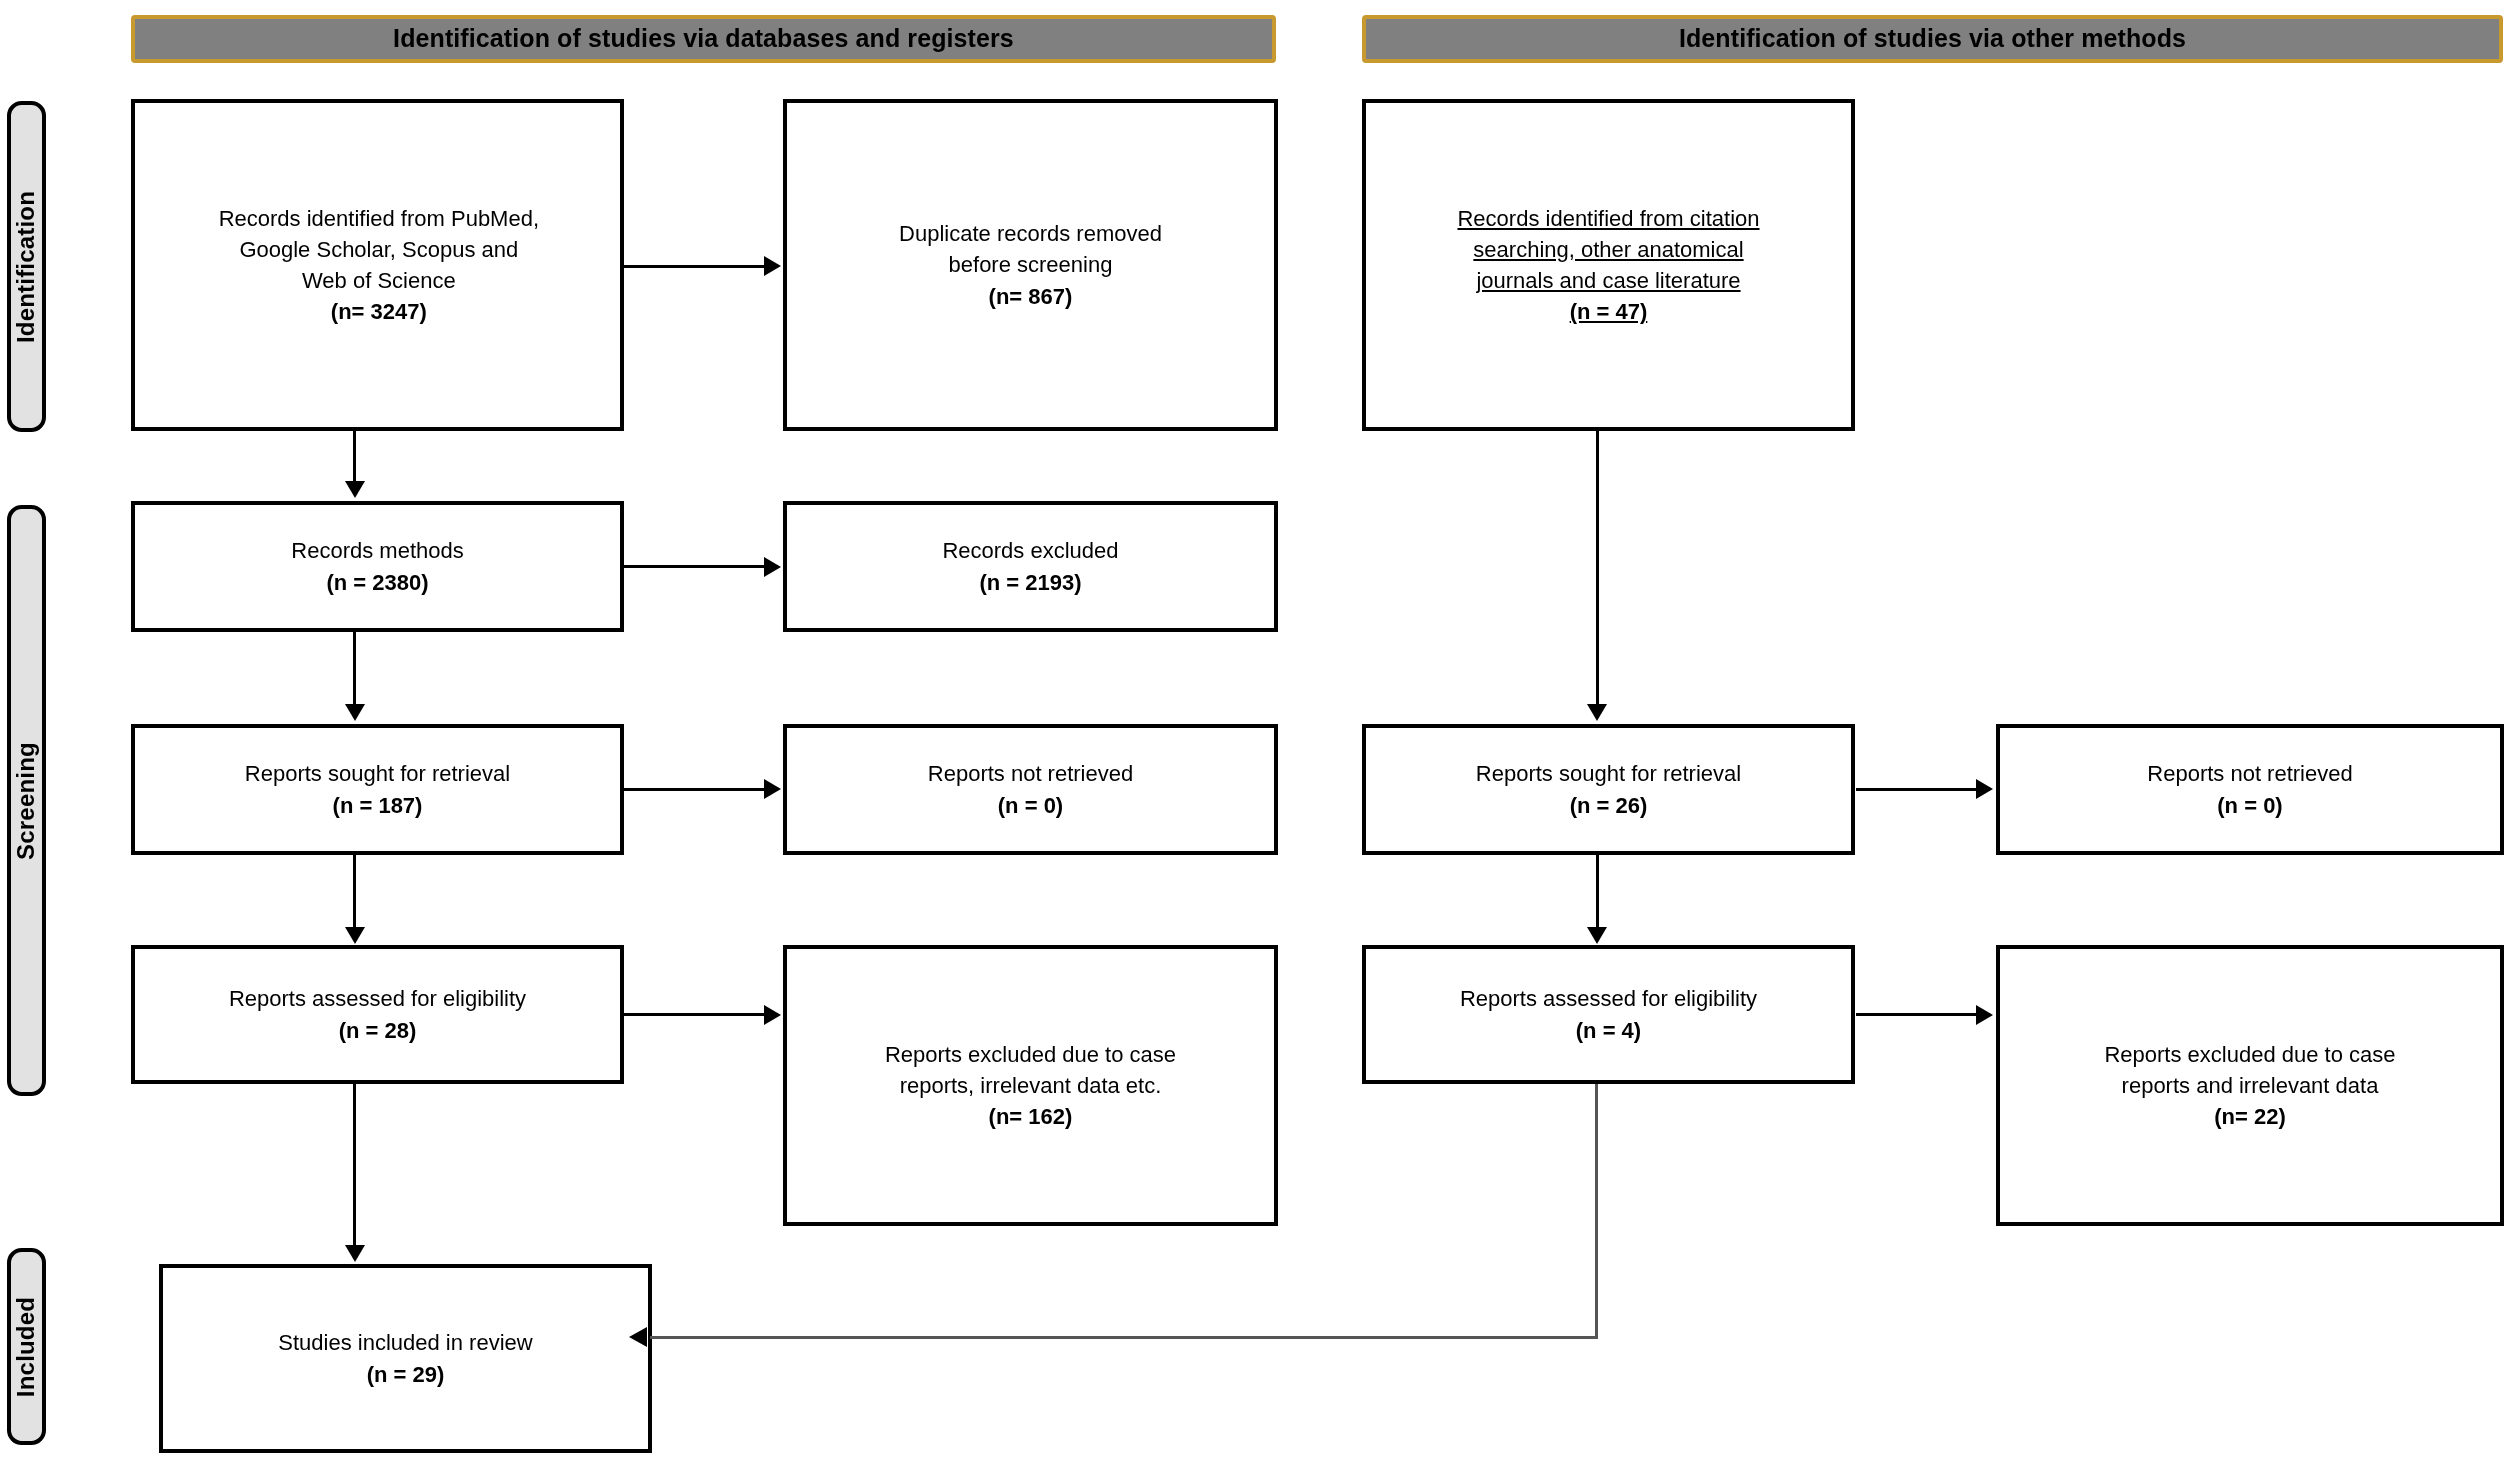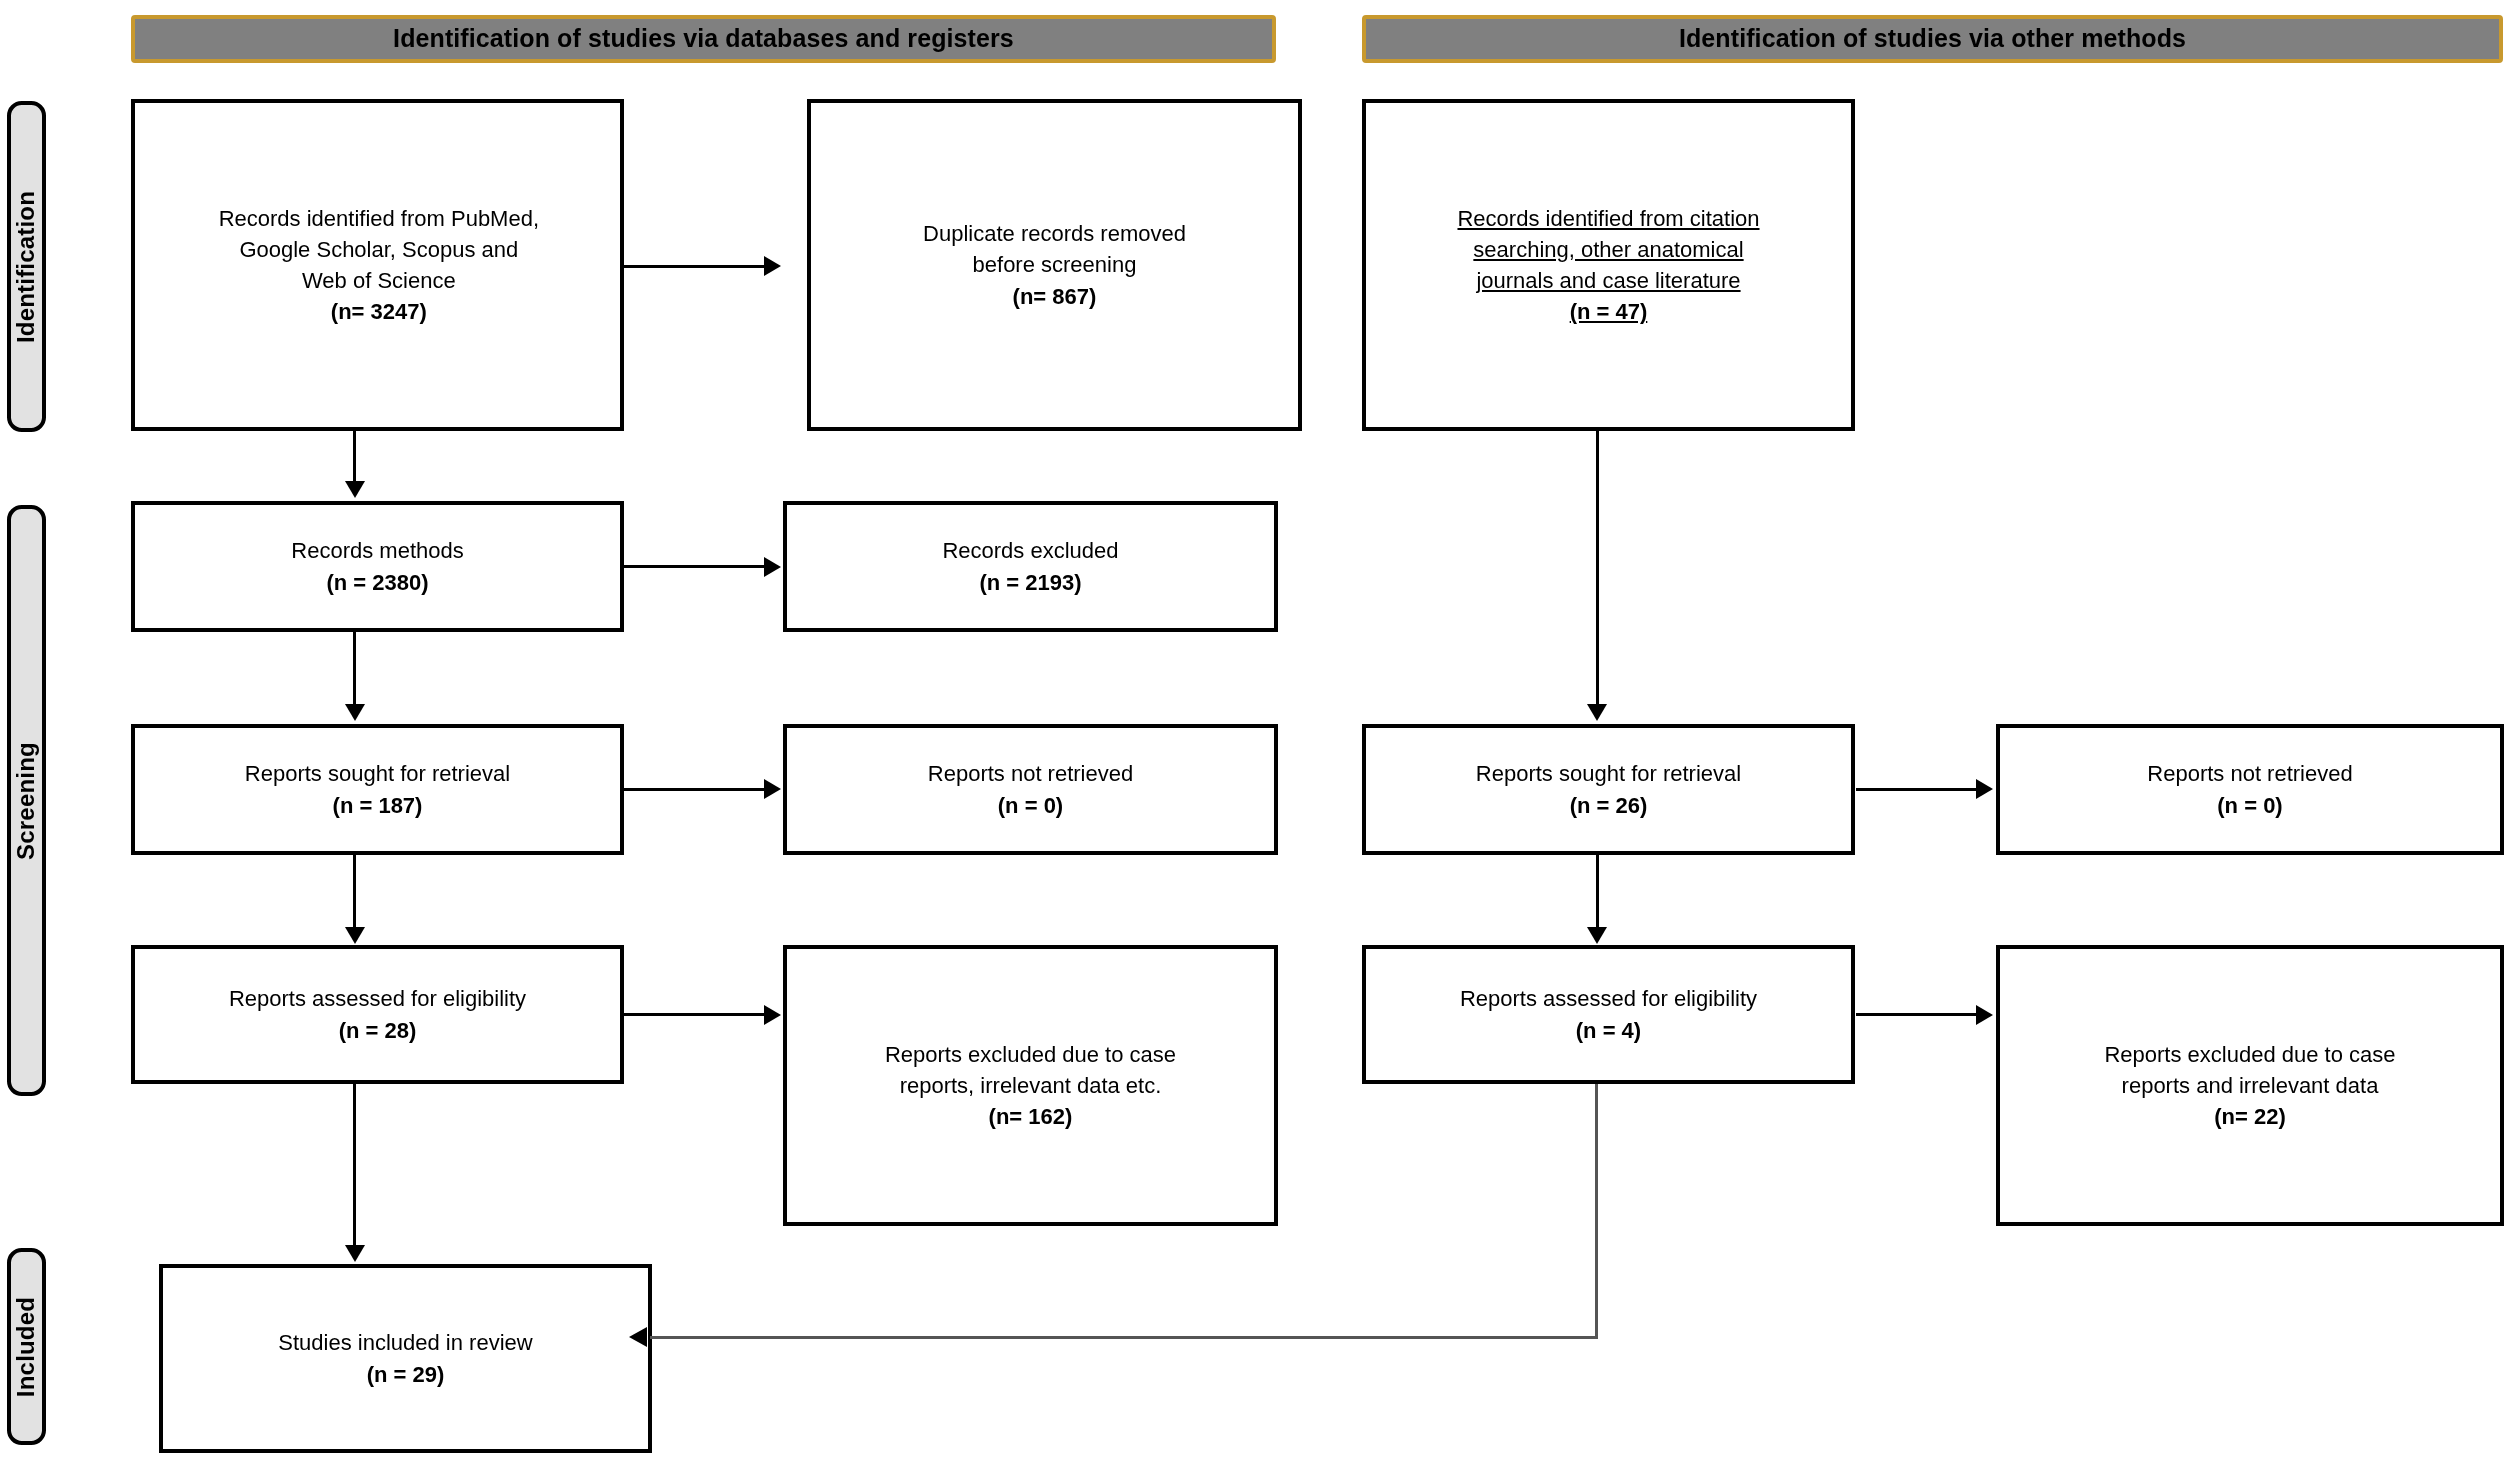--- a/index.html
+++ b/index.html
@@ -68,21 +68,21 @@
 
   <div class="box" style="left:131px;top:99px;width:493px;height:332px;padding-left:12px;">
     <div class="txt">
       <span>Records identified from PubMed,</span><br>
       <span>Google Scholar, Scopus and</span><br>
       <span>Web of Science</span><br>
       <b>(n= 3247)</b>
     </div>
   </div>
 
-  <div class="box" style="left:783px;top:99px;width:495px;height:332px;margin-left:24px;">
+  <div class="box" style="left:783px;top:99px;width:495px;height:332px;">
     <div class="txt">
       <span>Duplicate records removed</span><br>
       <span>before screening</span><br>
       <b>(n= 867)</b>
     </div>
   </div>
 
   <div class="hline" style="left:624px;top:265px;width:141px;"></div>
   <div class="arrow-right" style="left:764px;top:256px;"></div>
 

